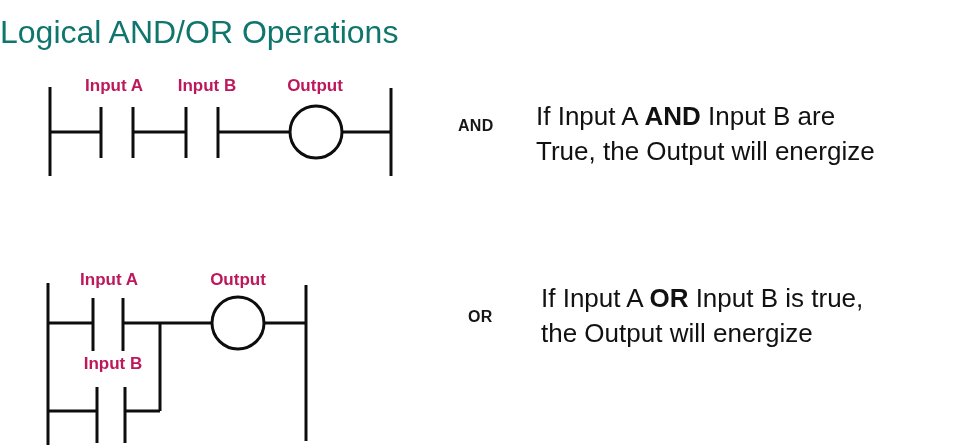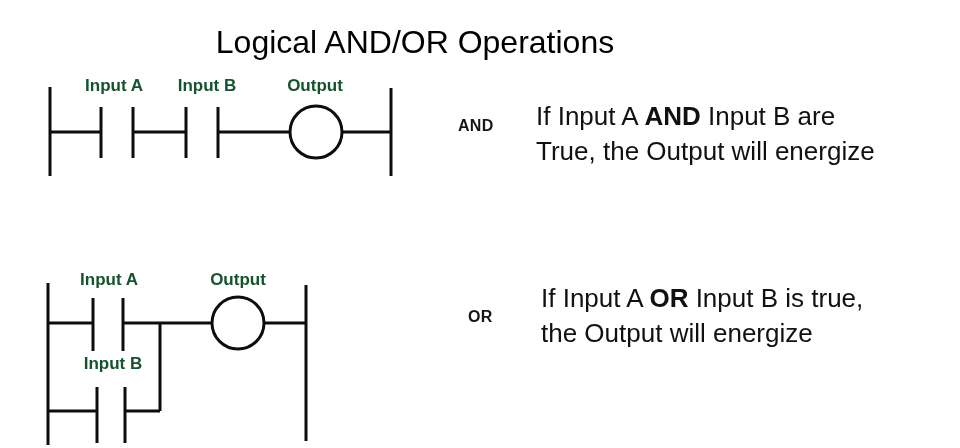--- a/index.html
+++ b/index.html
@@ -6,37 +6,37 @@
   body {
     width: 960px; height: 448px;
     background: #ffffff;
     font-family: "Liberation Sans", sans-serif;
     position: relative;
     overflow: hidden;
   }
   .page { position: absolute; inset: 0; }
   .title {
     position: absolute;
-    top: 23px; left: 0; width: 830px;
-    text-align: center;
+    top: 13px; left: 0; width: 830px;
+    text-align: left;
     font-size: 32px;
     line-height: 1.2;
-    color: #000000;
+    color: #0f766e;
     font-weight: 400;
   }
   svg.ladder {
     position: absolute; top: 0; left: 0;
   }
   .diagram-label {
     position: absolute;
     transform: translateX(-50%);
     font-size: 17px;
     font-weight: bold;
     line-height: 1;
-    color: #14532d;
+    color: #be185d;
     white-space: nowrap;
   }
   .gate-label {
     position: absolute;
     font-size: 16px;
     font-weight: 600;
     line-height: 1;
     color: #161616;
     letter-spacing: 0.3px;
   }

